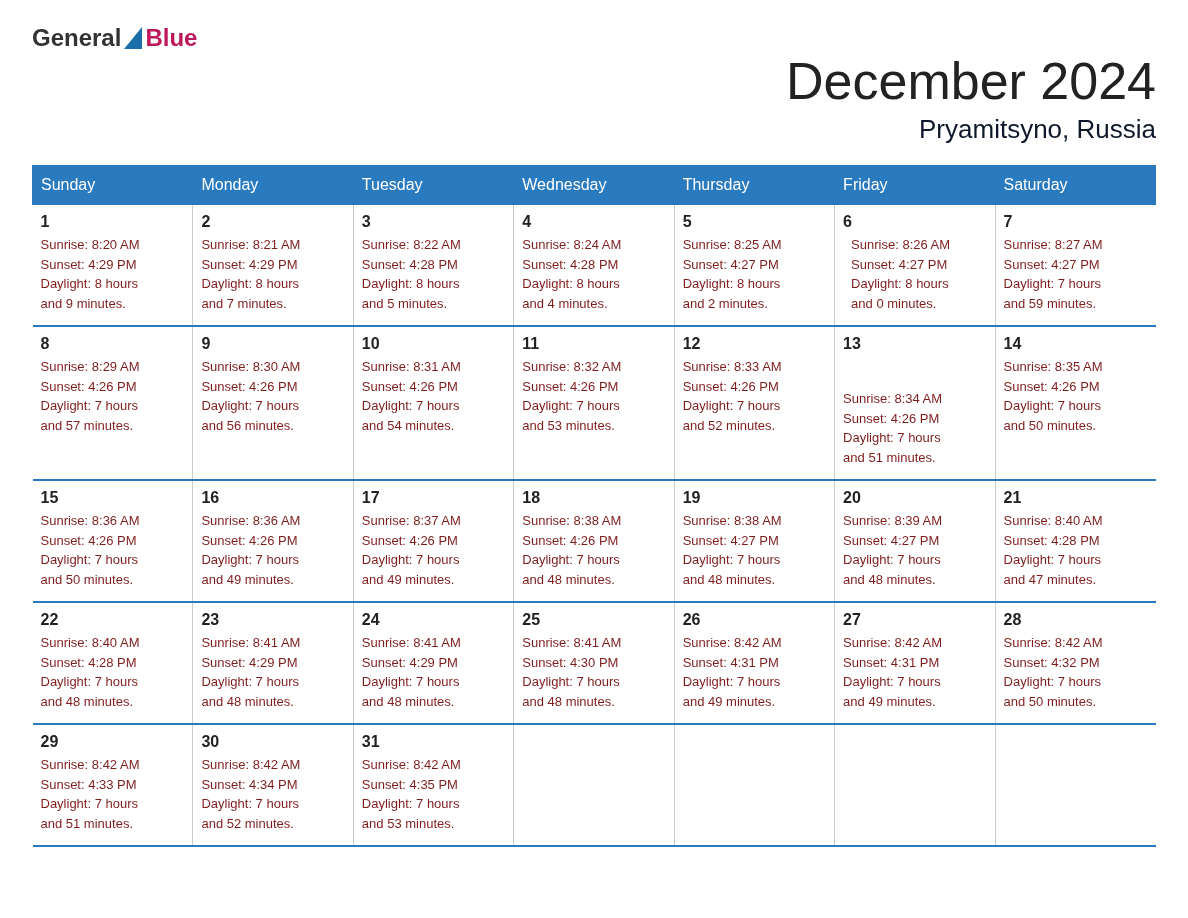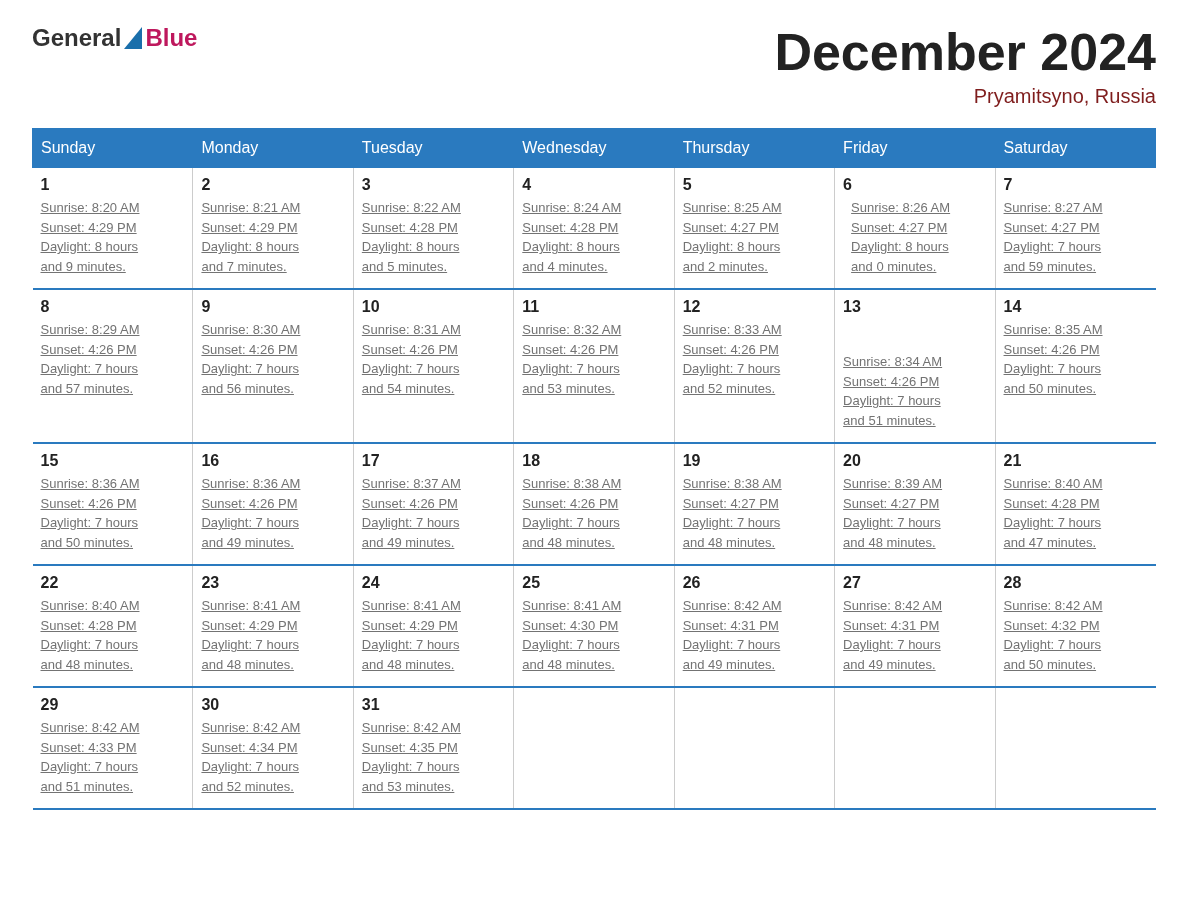--- a/index.html
+++ b/index.html
@@ -23,27 +23,28 @@
     }
     .logo-top {
       display: flex;
       align-items: center;
     }
     .title-area {
       text-align: right;
     }
     .title-month {
       font-size: 52px;
-      font-weight: bold;
+      font-weight: normal;
       color: #222;
       line-height: 1.1;
+      margin-top: 29px;
     }
     .title-location {
-      font-size: 20px;
-      color: #7f1d1d;
+      font-size: 26px;
+      color: #0f172a;
       margin-top: 4px;
     }
     table {
       width: 100%;
       border-collapse: collapse;
       table-layout: fixed;
     }
     thead tr {
       background-color: #2a7abf;
     }
@@ -71,22 +72,21 @@
     }
     .day-num {
       font-size: 16px;
       font-weight: bold;
       margin-bottom: 4px;
       color: #222;
     }
     .day-info {
       font-size: 13px;
       line-height: 1.5;
-      color: #737373;
-      text-decoration: underline;
+      color: #7f1d1d;
     }
     .empty-cell {
       background: #fff;
     }
   </style>
 </head>
 <body>
 
 <div class="header-area">
   <div class="logo-wrapper">

